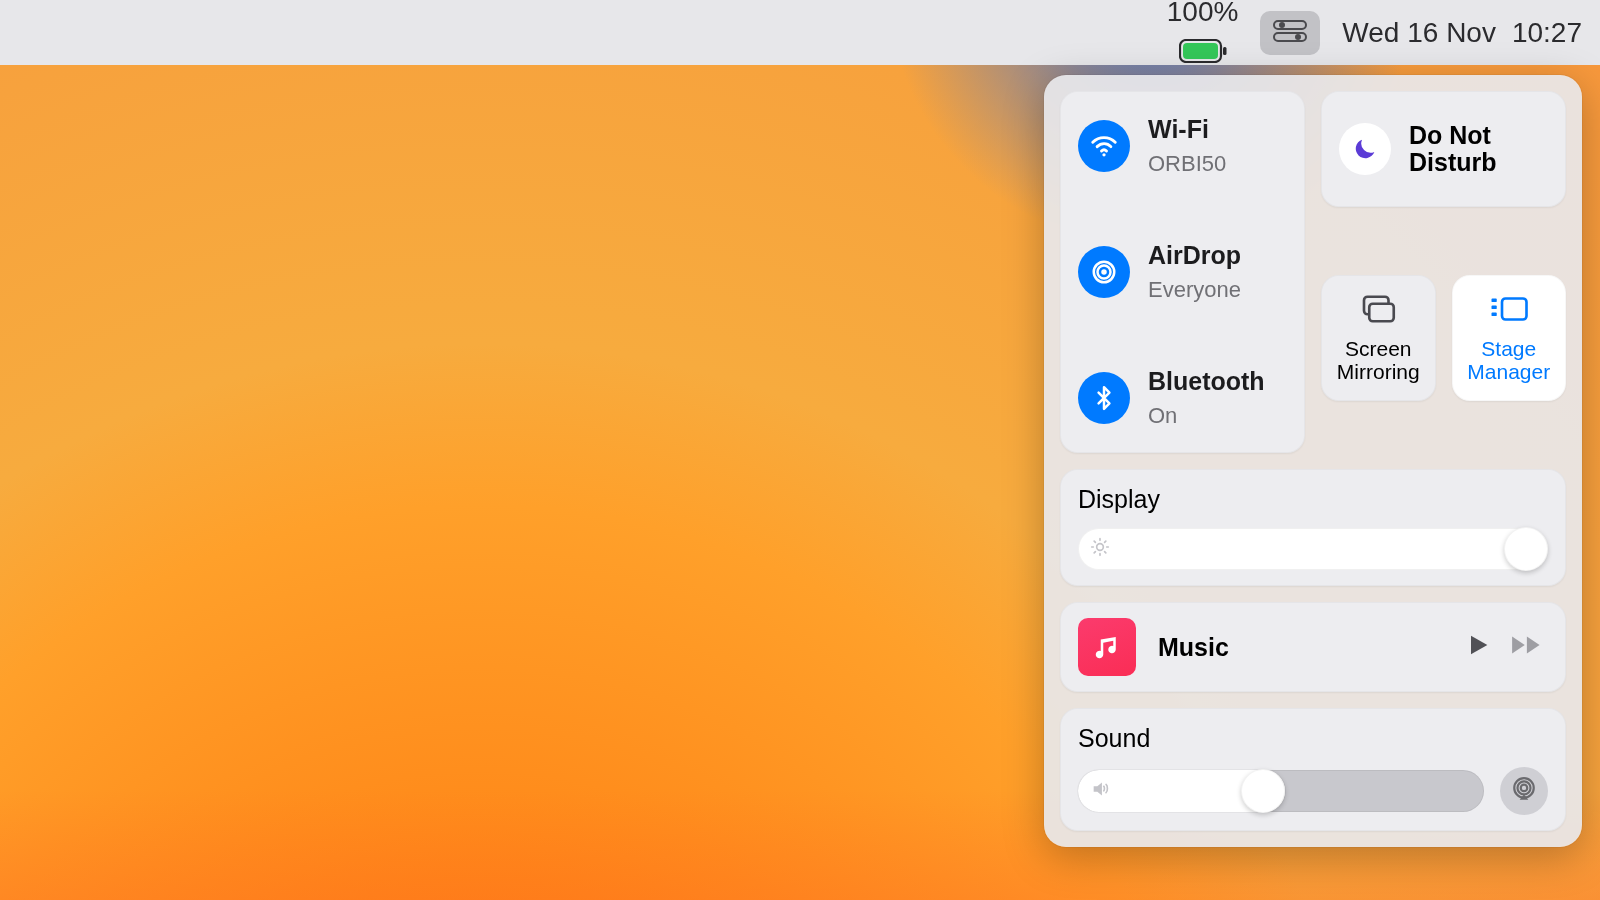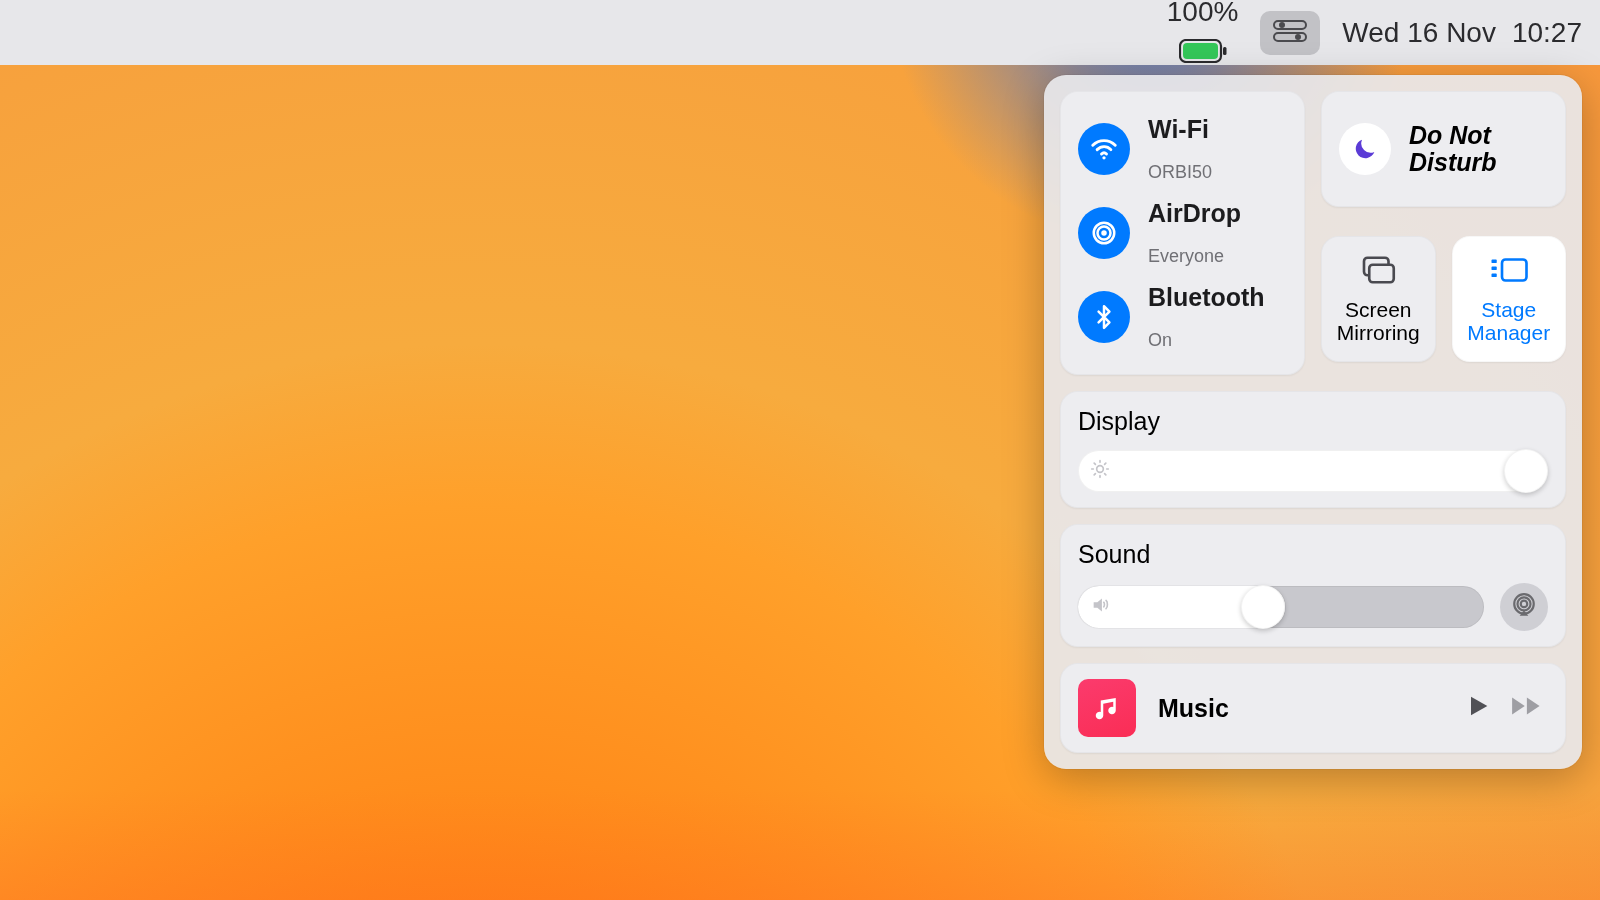--- a/index.html
+++ b/index.html
@@ -51,33 +51,33 @@
   .tile {
     background: #ededf0;
     border-radius: 18px;
     box-shadow: 0 1px 2px rgba(0,0,0,0.06), inset 0 0 0 1px rgba(0,0,0,0.03);
     padding: 16px 18px;
   }
 
   
   .connect {
     grid-column: 1 / span 2; grid-row: 1 / span 2;
-    display:flex; flex-direction:column; justify-content:space-between;
+    display:flex; flex-direction:column; justify-content:space-between;gap:48px;
   }
   .connect-row { display:flex; align-items:center; gap:18px; padding:8px 0;}
   .circle-icon {
     width:52px; height:52px; border-radius:50%;
     background:#007aff; color:#fff; display:flex; align-items:center; justify-content:center;
     flex:0 0 auto;
   }
   .connect-text .title { font-size:25px; font-weight:600; color:#1c1c1e; }
-  .connect-text .sub   { font-size:18px; color:#707075; margin-top:18px;}
-
-  
-  .dnd { grid-column: 3 / span 2; grid-row: 1; display:flex; align-items:center; gap:18px; height:116px;font-style:italic;}
+  .connect-text .sub   { font-size:22px; color:#707075; margin-top:7px;}
+
+  
+  .dnd { grid-column: 3 / span 2; grid-row: 1; display:flex; align-items:center; gap:18px; height:116px;}
   .dnd .circle-icon { background:#fff; color:#5b3bd6;}
   .dnd .title { font-size:25px; font-weight:600; line-height:1.1; }
 
   
   .square-row { grid-column: 3 / span 2; grid-row: 2; display:flex; gap:16px;}
   .square {
     flex:1; height:126px; background:#ededf0; border-radius:18px;
     display:flex; flex-direction:column; align-items:center; justify-content:center; gap:8px;
     box-shadow: 0 1px 2px rgba(0,0,0,0.06), inset 0 0 0 1px rgba(0,0,0,0.03);
   }
@@ -239,20 +239,42 @@
   <div class="tile slider-tile">
     <div class="header">Display</div>
     <div class="slider-track">
       <span class="slider-icon">
         <svg width="20" height="20" viewBox="0 0 24 24" fill="none" stroke="#c4c4c9" stroke-width="2" stroke-linecap="round">
           <circle cx="12" cy="12" r="4"></circle>
             <path d="M12 2v2M12 20v2M4 12H2M22 12h-2M5 5l1.5 1.5M17.5 17.5L19 19M5 19l1.5-1.5M17.5 6.5L19 5"></path>
         </svg>
       </span>
       <div class="slider-knob" id="brightness-knob" style="left: 426px;"></div>
+    </div>
+  </div>
+
+  <div class="tile music">
+    <div class="art">
+      <svg width="30" height="30" viewBox="0 0 24 24" fill="#fff">
+        <path d="M9 18a3 3 0 1 1-2-2.83V6l12-2v10a3 3 0 1 1-2-2.83V7L9 8.6V18z"></path>
+      </svg>
+    </div>
+    <div class="name">Music</div>
+    <div class="controls">
+      <span>
+        <svg width="28" height="28" viewBox="0 0 24 24" fill="#515156">
+            <path d="M6 4l14 8-14 8z"></path>
+          </svg>
+      </span>
+      <span>
+        <svg width="38" height="28" viewBox="0 0 36 24" fill="#9e9ea3">
+          <path d="M2 4l12 8-12 8z"></path>
+            <path d="M16 4l12 8-12 8z"></path>
+        </svg>
+      </span>
     </div>
   </div>
 
   <div class="tile slider-tile">
     <div class="header">Sound</div>
     <div class="sound-row">
       <div class="sound-track-wrap">
         <div class="slider-track dim">
           <div class="slider-fill" id="volume-fill" style="width: 206.9px;"></div>
           <span class="slider-icon">
@@ -271,35 +293,13 @@
             <circle cx="12" cy="11" r="3"></circle>
               <circle cx="12" cy="11" r="6"></circle>
               <circle cx="12" cy="11" r="9"></circle>
             <path d="M8 22l4-5 4 5z" fill="#6a6a6e" stroke="none"></path>
           </svg>
         </span>
       </div>
     </div>
   </div>
 
-  <div class="tile music">
-    <div class="art">
-      <svg width="30" height="30" viewBox="0 0 24 24" fill="#fff">
-        <path d="M9 18a3 3 0 1 1-2-2.83V6l12-2v10a3 3 0 1 1-2-2.83V7L9 8.6V18z"></path>
-      </svg>
-    </div>
-    <div class="name">Music</div>
-    <div class="controls">
-      <span>
-        <svg width="28" height="28" viewBox="0 0 24 24" fill="#515156">
-            <path d="M6 4l14 8-14 8z"></path>
-          </svg>
-      </span>
-      <span>
-        <svg width="38" height="28" viewBox="0 0 36 24" fill="#9e9ea3">
-          <path d="M2 4l12 8-12 8z"></path>
-            <path d="M16 4l12 8-12 8z"></path>
-        </svg>
-      </span>
-    </div>
-  </div>
-
 </div>
 
 </body></html>

